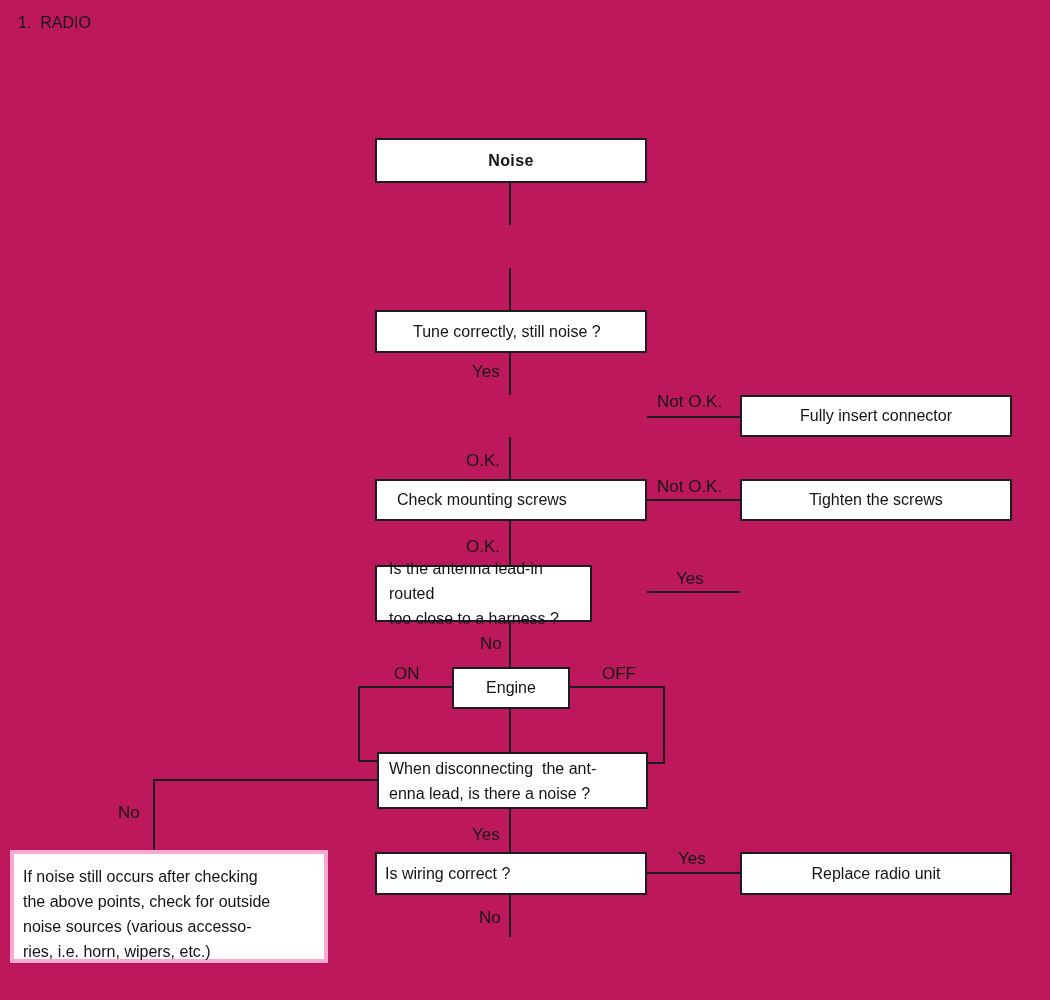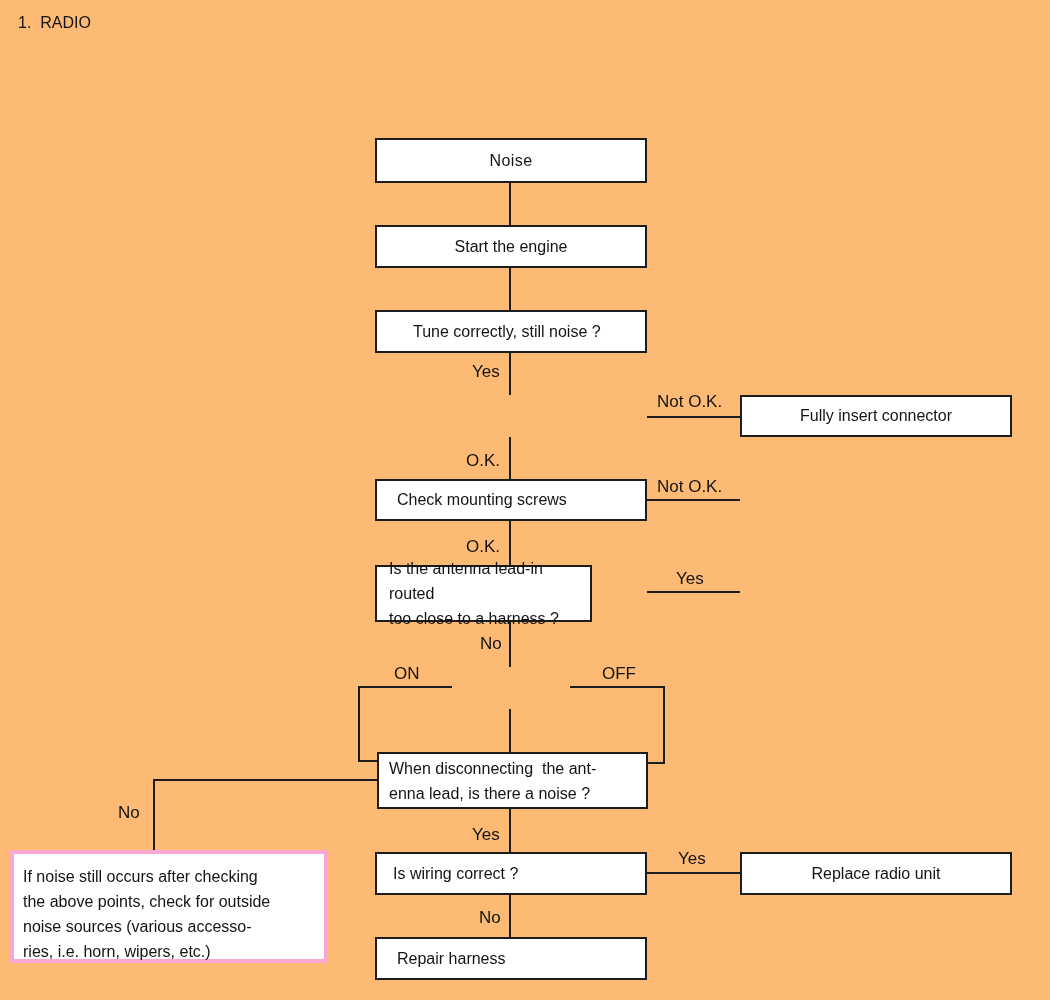--- a/index.html
+++ b/index.html
@@ -1,49 +1,49 @@
 <!DOCTYPE html>
 <html><head>
 <meta charset="utf-8">
 <style>
   html,body{margin:0;padding:0;background:#ffffff;}
   body{width:1050px;height:1000px;font-family:"Liberation Sans",sans-serif;color:#141414;}
-  .canvas{position:relative;width:1050px;height:1000px;background:#fdba74;overflow:hidden;}
+  .canvas{position:relative;width:1050px;height:1000px;background:#be185d;overflow:hidden;}
   .heading{position:absolute;left:18px;top:14px;font-size:16px;white-space:pre;color:#141414;}
   .box{position:absolute;border:2px solid #1c1c1c;background:#ffffff;box-sizing:border-box;
        display:flex;align-items:center;justify-content:center;font-size:16px;color:#141414;}
   .box.left{justify-content:flex-start;}
   .box.multi{white-space:pre-wrap;line-height:25px;}
-  .box.bold{font-weight:normal;letter-spacing:.4px;}
+  .box.bold{font-weight:bold;letter-spacing:.4px;}
   .note{position:absolute;border:4px solid #f9a8d4;background:#ffffff;box-sizing:border-box;
         font-size:16px;line-height:25px;white-space:pre-wrap;padding:10px 4px 4px 9px;color:#141414;}
   .hline,.vline{position:absolute;background:#1c1c1c;}
   .hline{height:2px;}
   .vline{width:2px;}
   .lbl{position:absolute;font-size:17px;white-space:pre;color:#141414;}
 </style>
 </head>
 <body>
 
 <div class="canvas">
 
   <div class="heading">1.  RADIO</div>
 
   <div class="box bold" style="left:375px;top:138px;width:272px;height:45px">Noise</div>
-  <div class="box" style="left:375px;top:225px;width:272px;height:43px">Start the engine</div>
   <div class="box left" style="left:375px;top:310px;width:272px;height:43px;padding-left:36px">Tune correctly, still noise ?</div>
   <div class="box left" style="left:375px;top:479px;width:272px;height:42px;padding-left:20px">Check mounting screws</div>
   <div class="box left multi" style="left:375px;top:565px;width:217px;height:57px;padding-left:12px">Is the antenna lead-in routed
 too close to a harness ?</div>
+  <div class="box" style="left:452px;top:667px;width:118px;height:42px">Engine</div>
   <div class="box left multi" style="left:377px;top:752px;width:271px;height:57px;padding-left:10px">When disconnecting  the ant-
 enna lead, is there a noise ?</div>
-  <div class="box left" style="left:375px;top:852px;width:272px;height:43px;padding-left:16px">Is wiring correct ?</div>
-  <div class="box left" style="left:375px;top:937px;width:272px;height:43px;padding-left:20px">Repair harness</div>
+  <div class="box left" style="left:375px;top:852px;width:272px;height:43px;padding-left:8px">Is wiring correct ?</div>
 
   <div class="box" style="left:740px;top:395px;width:272px;height:42px">Fully insert connector</div>
+  <div class="box" style="left:740px;top:479px;width:272px;height:42px">Tighten the screws</div>
   <div class="box" style="left:740px;top:852px;width:272px;height:43px">Replace radio unit</div>
 
   <div class="note" style="left:10px;top:850px;width:318px;height:113px">If noise still occurs after checking
 the above points, check for outside
 noise sources (various accesso-
 ries, i.e. horn, wipers, etc.)</div>
 
   <div class="vline" style="left:509px;top:183px;height:42px"></div>
   <div class="vline" style="left:509px;top:268px;height:42px"></div>
   <div class="vline" style="left:509px;top:353px;height:42px"></div>

